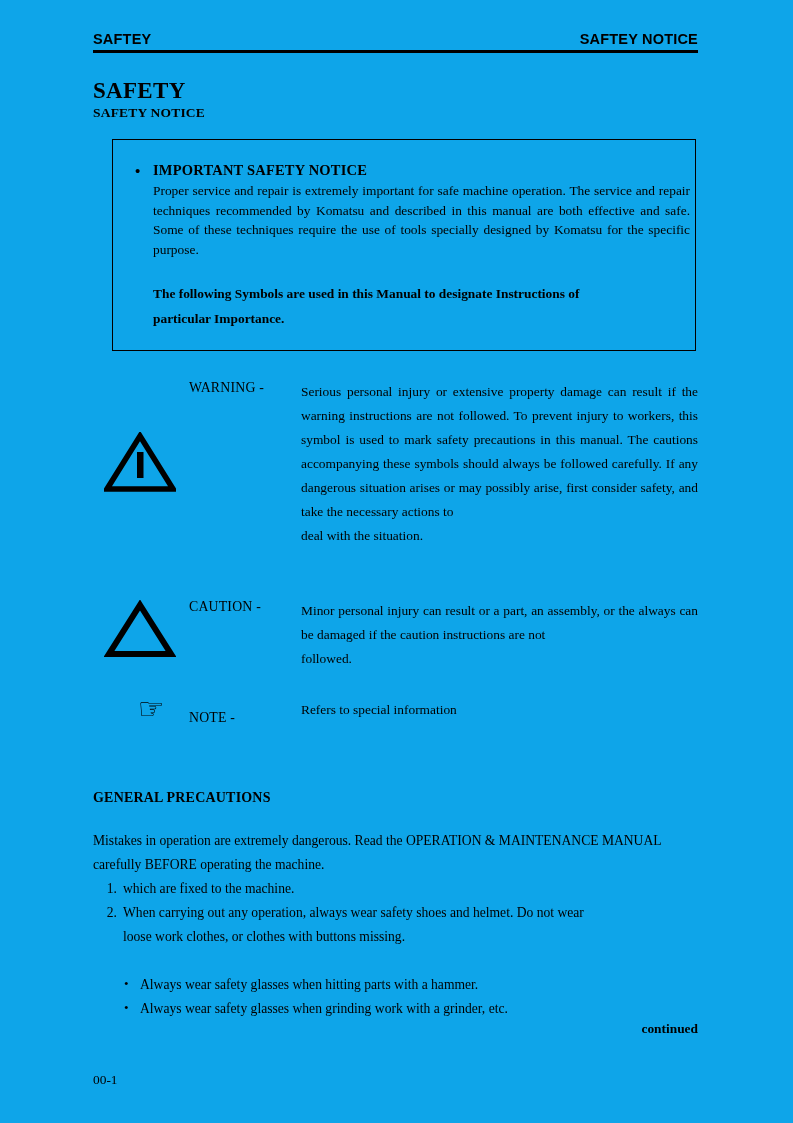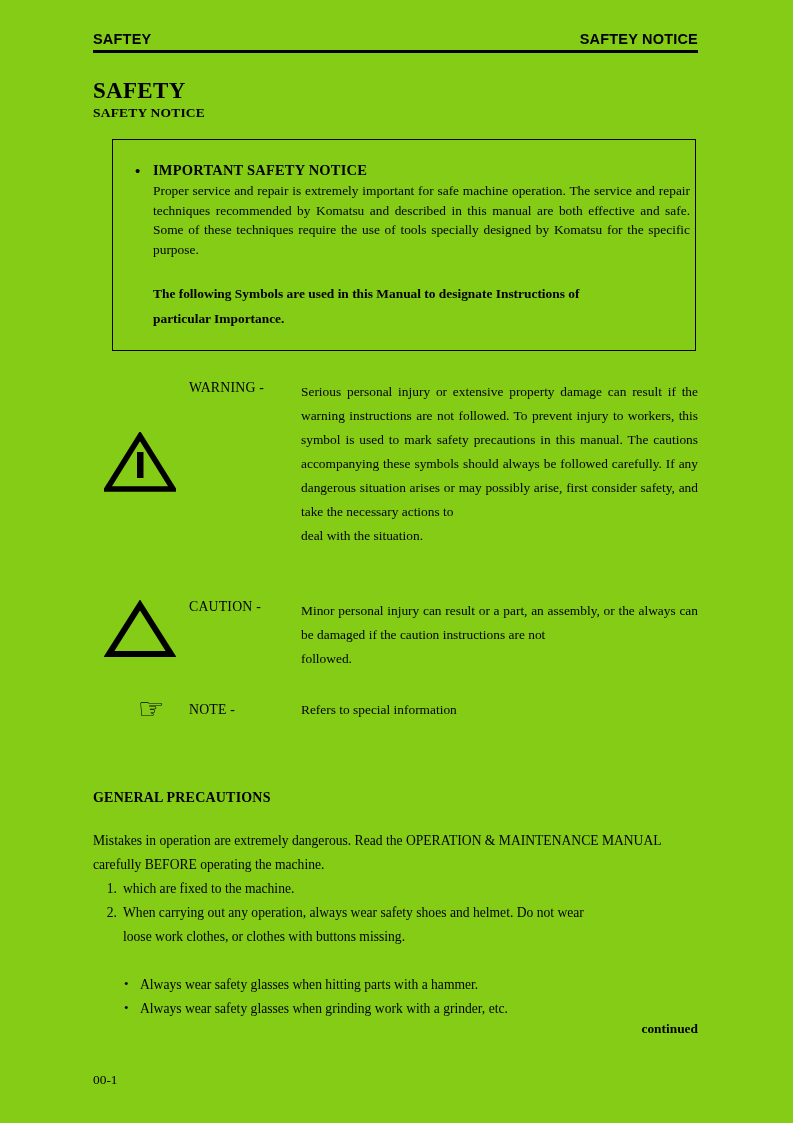--- a/index.html
+++ b/index.html
@@ -4,21 +4,21 @@
 <style>
   html, body {
     margin: 0;
     padding: 0;
     background: #ffffff;
   }
   .page {
     position: relative;
     width: 793px;
     height: 1123px;
-    background: #84cc16;
+    background: #0ea5e9;
     overflow: hidden;
     font-family: "Liberation Serif", "DejaVu Serif", serif;
     color: #000000;
   }
 
   
   .header {
     position: absolute;
     left: 93px;
     top: 31px;
@@ -158,21 +158,21 @@
   #warning-icon  { left: 11px; top: 52px; }
 
   
   #caution-row { left: 93px; top: 596px; width: 605px; }
   #caution-label { left: 96px; top: 3px; }
   #caution-text  { left: 208px; top: 3px; width: 397px; }
   #caution-icon  { left: 11px; top: 4px; }
 
   
   #note-row { left: 93px; top: 694px; width: 605px; }
-  #note-label { left: 96px; top: 8px; }
+  #note-label { left: 96px; top: 16px; }
   #note-text  { left: 208px; top: 6px; width: 397px; line-height: 20px; }
   #note-icon  { left: 11px; top: 0px; }
 
   
   .tri-svg { display: block; }
   .hand-glyph {
     font-family: "DejaVu Sans", sans-serif;
     font-size: 30px;
     line-height: 1;
     display: block;

